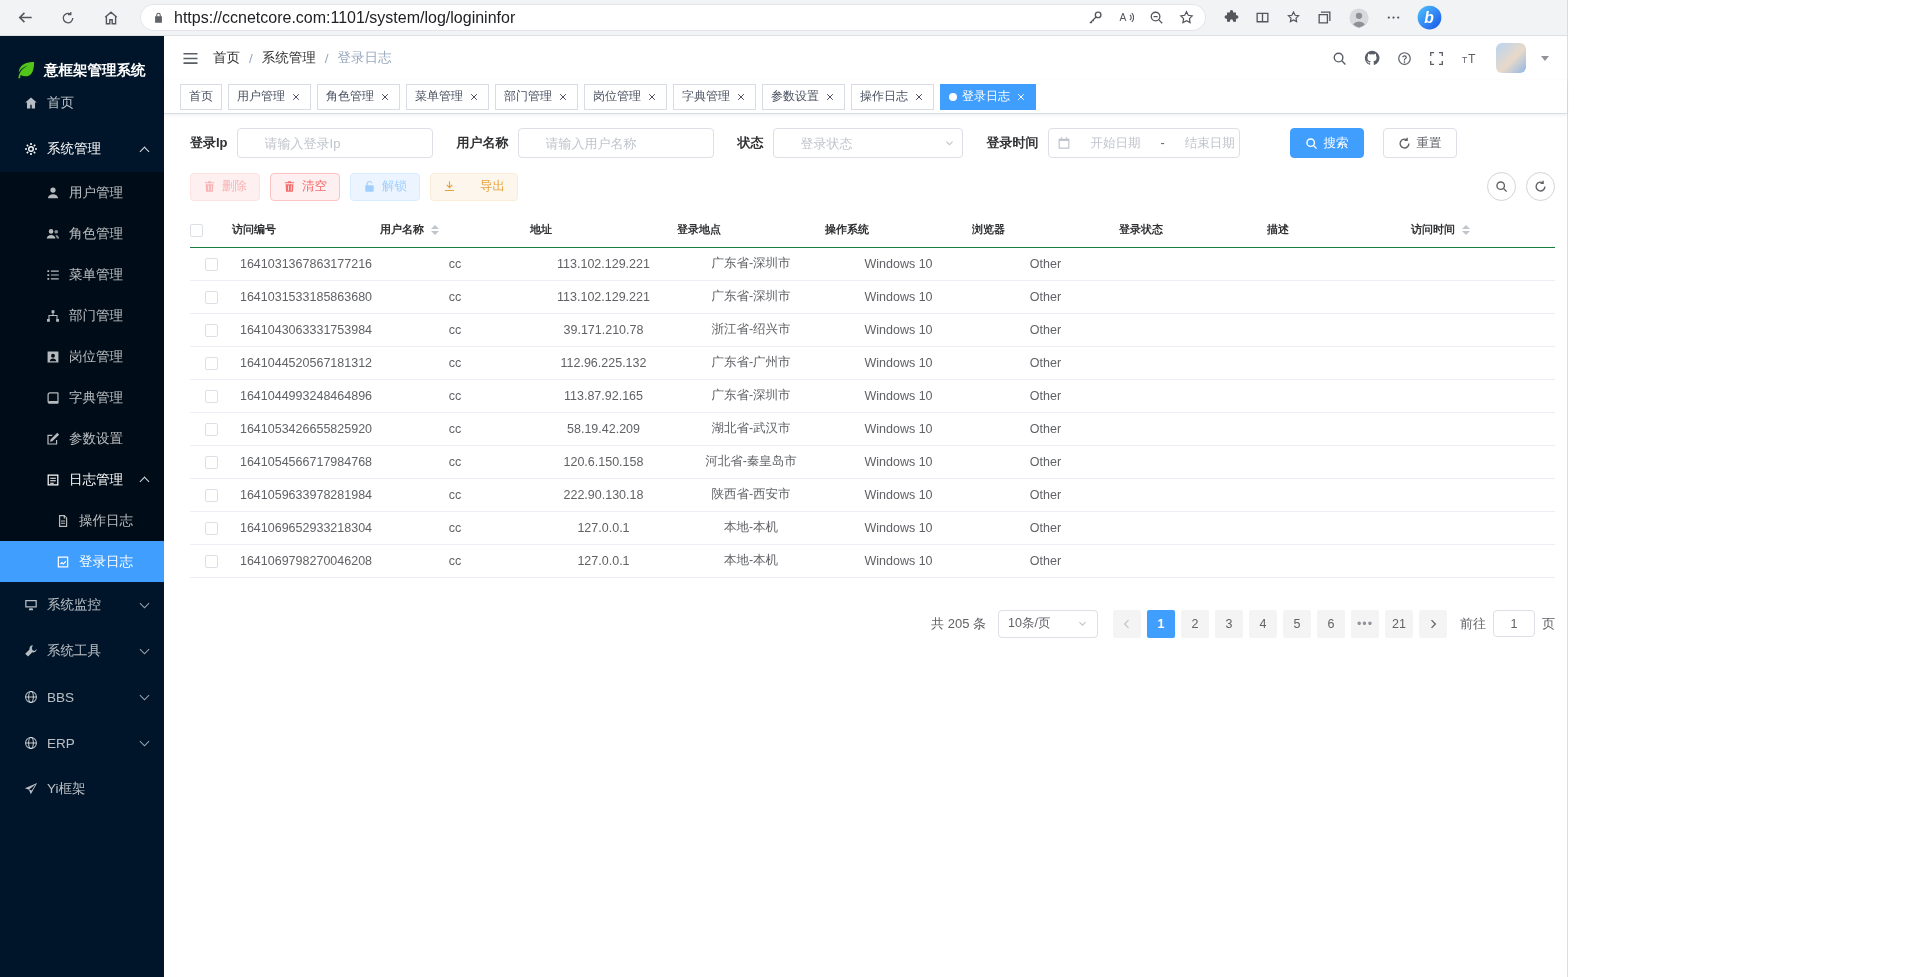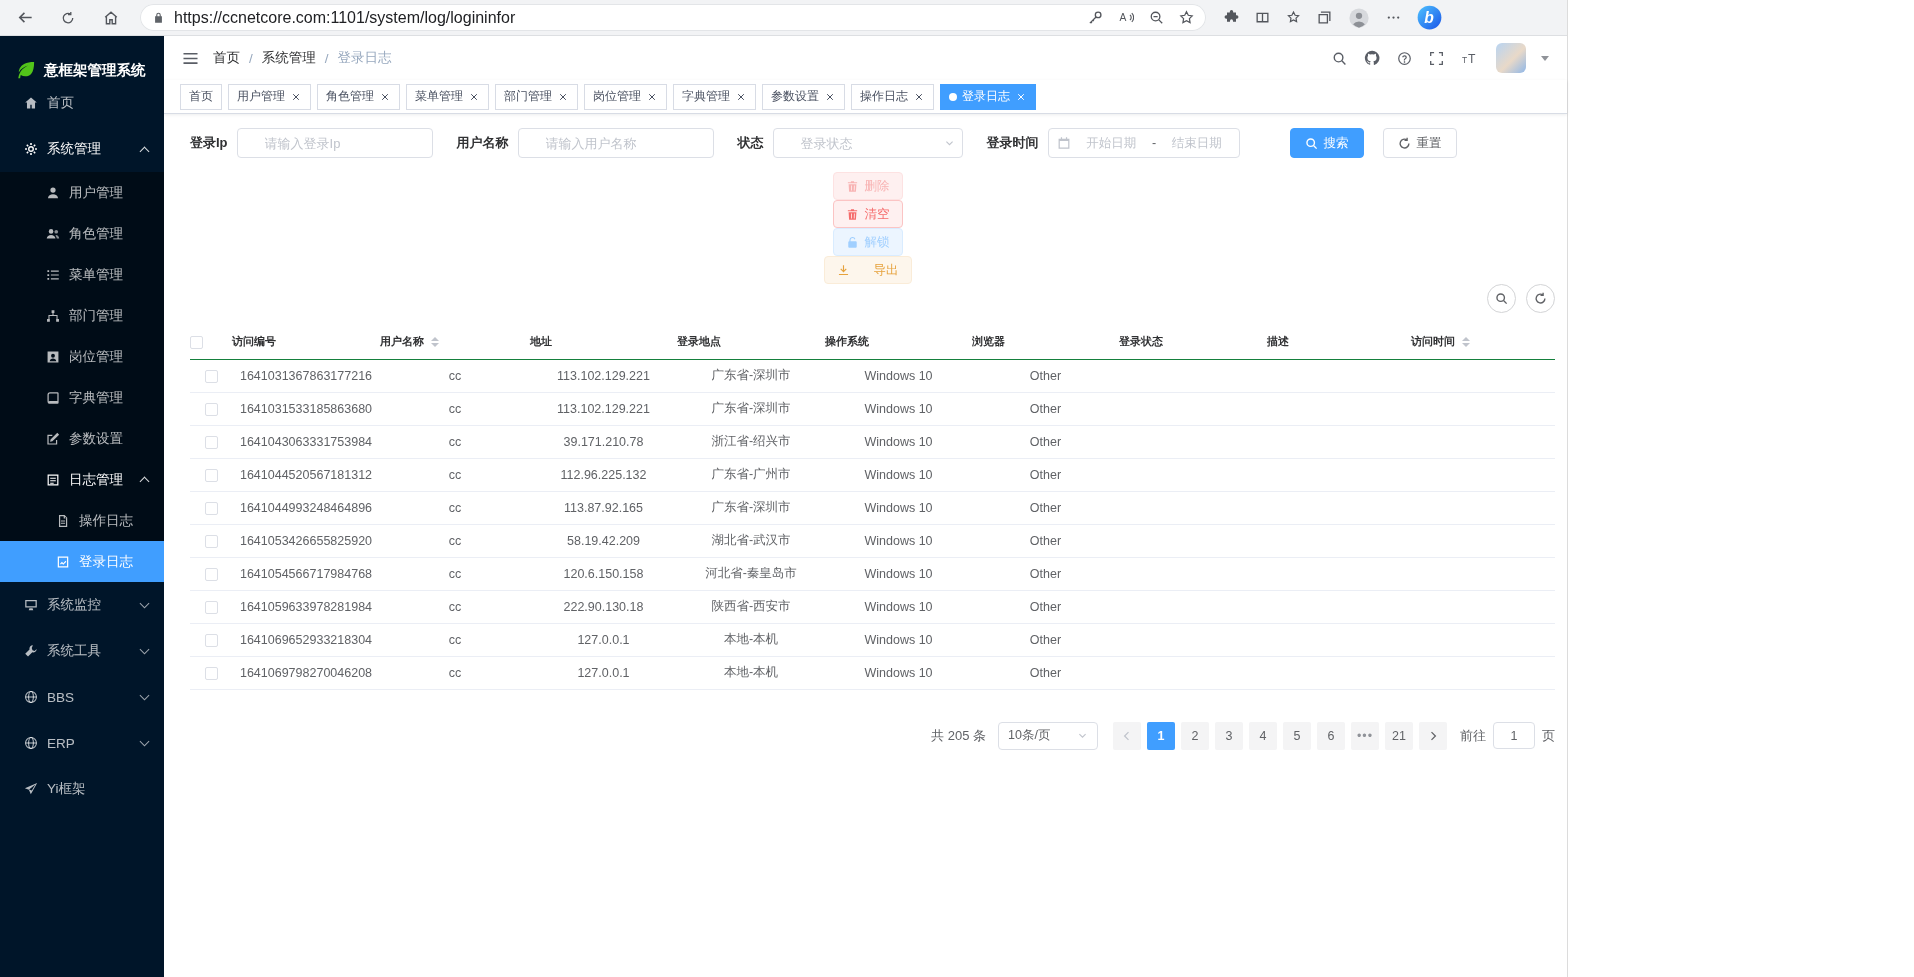--- a/index.html
+++ b/index.html
@@ -61,30 +61,30 @@
   .content { flex:1; padding:14px 12px 0 26px; overflow:hidden; }
 
   .filter-row { display:flex; align-items:center; margin-bottom:14px; font-size:13px; }
   .f-item { display:flex; align-items:center; margin-right:24px; }
   .f-label { font-weight:700; color:#303133; margin-right:9px; white-space:nowrap; }
   .f-input { width:196px; height:30px; border:1px solid #dcdfe6; border-radius:4px; padding:0 27px; font-size:13px; color:#606266; outline:none; background:#fff; }
   .f-input::placeholder { color:#c0c4cc; }
   .f-select { position:relative; display:flex; }
   .f-select .f-input { width:190px; padding-right:26px; }
   .sel-caret { position:absolute; right:8px; top:50%; transform:translateY(-50%); color:#c0c4cc; display:flex; }
-  .f-date { width:192px; height:30px; border:1px solid #dcdfe6; border-radius:4px; display:flex; align-items:center; padding:0 8px; gap:7px; background:#fff; }
+  .f-date { width:192px; height:30px; border:1px solid #dcdfe6; border-radius:4px; display:flex; align-items:center; padding:0 8px; gap:20px; background:#fff; }
   .f-date .cal { color:#c0c4cc; display:flex; }
   .f-date .ph { color:#c0c4cc; font-size:12.5px; flex:1; text-align:center; white-space:nowrap; }
   .f-date .rsep { color:#606266; font-size:12.5px; }
   .btn { height:30px; border-radius:4px; border:1px solid #dcdfe6; background:#fff; color:#606266; font-size:12.5px; display:inline-flex; align-items:center; gap:6px; padding:0 14px; cursor:pointer; }
   .btn-primary { background:#409eff; border-color:#409eff; color:#fff; }
   .btn-search { margin-left:26px; }
   .btn-reset { margin-left:19px; }
 
-  .toolbar-row { display:flex; align-items:center; margin-bottom:12px;flex-direction:column; }
+  .toolbar-row { display:flex; align-items:center; margin-bottom:12px; }
   .tb-btn { height:28px; border-radius:4px; font-size:12.5px; display:inline-flex; align-items:center; gap:6px; padding:0 12px; margin-right:10px; cursor:pointer; border:1px solid transparent; }
   .tb-delete { background:#fef0f0; border-color:#fde2e2; color:#f8b3b3; cursor:not-allowed; }
   .tb-clear { background:#fef0f0; border-color:#fbc4c4; color:#f56c6c; }
   .tb-unlock { background:#ecf5ff; border-color:#d9ecff; color:#a0cfff; cursor:not-allowed; }
   .tb-export { background:#fdf6ec; border-color:#faecd8; color:#e6a23c;gap:24px; }
   .tb-right { margin-left:auto; display:flex; gap:10px; }
   .circle-btn { width:29px; height:29px; border-radius:50%; border:1px solid #d3d4d6; background:#fff; color:#606266; display:flex; align-items:center; justify-content:center; cursor:pointer; }
 
   
   table.grid { width:100%; border-collapse:collapse; table-layout:fixed; font-size:12.5px; color:#606266; }

